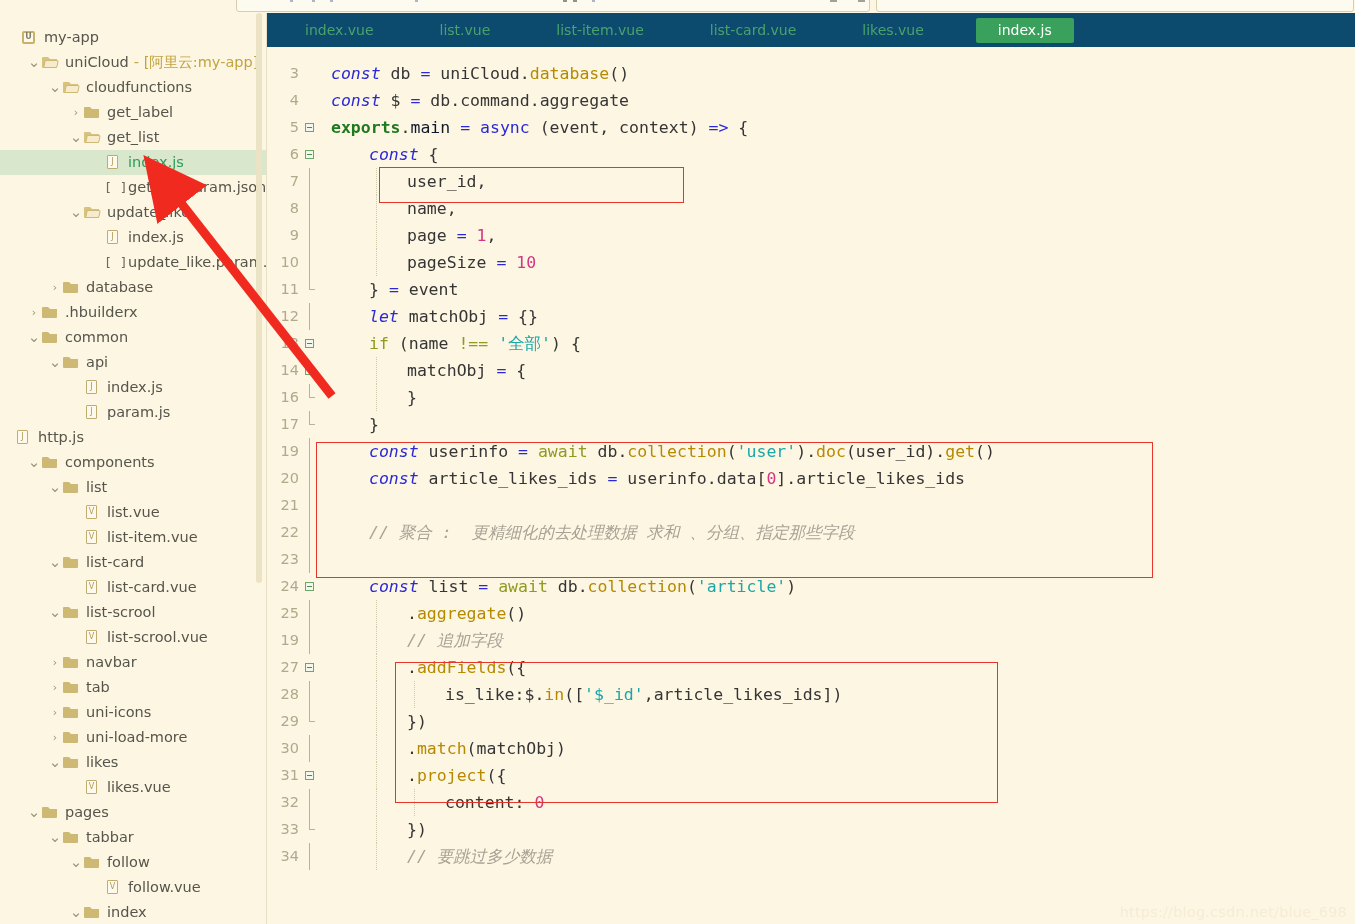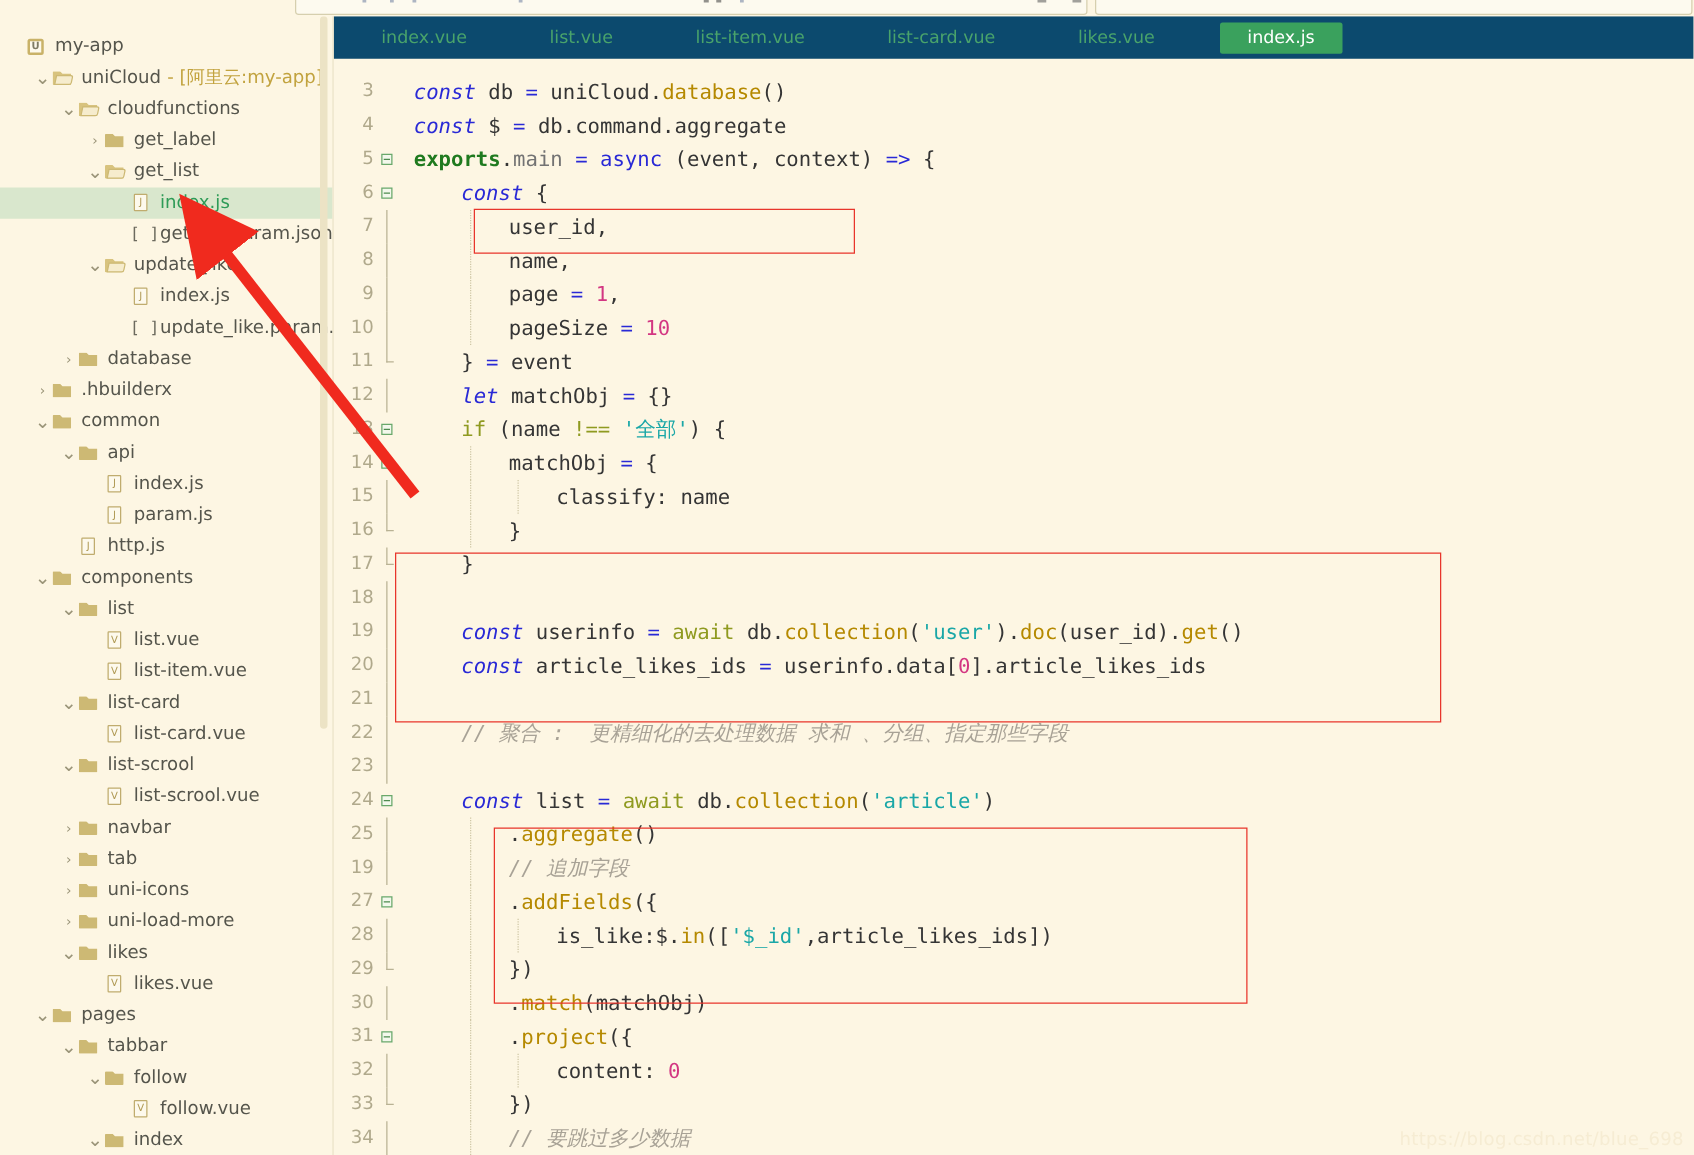--- a/index.html
+++ b/index.html
@@ -362,21 +362,21 @@
   
   .kw    { color: #2929d6; font-style: italic; }
   .kw2   { color: #2929d6; }
   .ident { color: #353535; }
   .fn    { color: #b58900; }
   .str   { color: #1aa7a7; }
   .num   { color: #d33682; }
   .op    { color: #2929d6; }
   .exp   { color: #1f7a1f; font-weight: bold; }
   .cmt   { color: #a8a296; font-style: italic; margin-top: 21px; }
-  .prop  { color: #737373; }
+  .prop  { color: #0f172a; }
   .await { color: #8f9a20; }
   .bang  { color: #8f9a20; }
 
   
   .annot-box {
     position: absolute;
     border: 1.6px solid #e8352b;
     box-sizing: border-box;
     pointer-events: none;
   }
@@ -491,21 +491,21 @@
         <div class="tree-row" style="padding-left: 69px;">
           <span class="twisty empty"></span>
           <span class="ficon file-js"></span>
           <span class="node-label">index.js</span>
         </div>
         <div class="tree-row" style="padding-left: 69px;">
           <span class="twisty empty"></span>
           <span class="ficon file-js"></span>
           <span class="node-label">param.js</span>
         </div>
-        <div class="tree-row" style="padding-left: 48px;">
+        <div class="tree-row" style="">
           <span class="twisty empty"></span>
           <span class="ficon file-js"></span>
           <span class="node-label">http.js</span>
         </div>
         <div class="tree-row" style="padding-left: 27px;">
           <span class="twisty" style="font-size: 15px; line-height: 19px;">⌄</span>
           <span class="ficon folder-closed"></span>
           <span class="node-label">components</span>
         </div>
         <div class="tree-row" style="padding-left: 48px;">
@@ -619,24 +619,22 @@
         <div class="cline"><span class="lno">5</span><span class="fold minus"></span><span class="ctext"><span style="display: inline-block; width: 0px;"></span><span class="exp">exports</span><span class="ident">.</span><span class="prop">main </span><span class="op">= </span><span class="kw2">async </span><span class="ident">(event, context) </span><span class="op">=&gt;</span><span class="ident"> {</span></span></div>
         <div class="cline"><span class="lno">6</span><span class="fold minus"></span><span class="ctext"><span style="display: inline-block; width: 38px;"></span><span class="kw">const</span><span class="ident"> {</span></span></div>
         <div class="cline"><span class="lno">7</span><span class="fold bar"></span><span class="ctext g1"><span style="display: inline-block; width: 76px;"></span><span class="ident">user_id,</span></span></div>
         <div class="cline"><span class="lno">8</span><span class="fold bar"></span><span class="ctext g1"><span style="display: inline-block; width: 76px;"></span><span class="ident">name,</span></span></div>
         <div class="cline"><span class="lno">9</span><span class="fold bar"></span><span class="ctext g1"><span style="display: inline-block; width: 76px;"></span><span class="ident">page </span><span class="op">= </span><span class="num">1</span><span class="ident">,</span></span></div>
         <div class="cline"><span class="lno">10</span><span class="fold bar"></span><span class="ctext g1"><span style="display: inline-block; width: 76px;"></span><span class="ident">pageSize </span><span class="op">= </span><span class="num">10</span></span></div>
         <div class="cline"><span class="lno">11</span><span class="fold barend"></span><span class="ctext"><span style="display: inline-block; width: 38px;"></span><span class="ident">} </span><span class="op">= </span><span class="ident">event</span></span></div>
         <div class="cline"><span class="lno">12</span><span class="fold bar"></span><span class="ctext"><span style="display: inline-block; width: 38px;"></span><span class="kw">let </span><span class="ident">matchObj </span><span class="op">= </span><span class="ident">{}</span></span></div>
         <div class="cline"><span class="lno">13</span><span class="fold minus"></span><span class="ctext"><span style="display: inline-block; width: 38px;"></span><span class="bang">if</span><span class="ident"> (name </span><span class="bang">!==</span><span class="ident"> </span><span class="str">'全部'</span><span class="ident">) {</span></span></div>
         <div class="cline"><span class="lno">14</span><span class="fold minus"></span><span class="ctext g1"><span style="display: inline-block; width: 76px;"></span><span class="ident">matchObj </span><span class="op">= </span><span class="ident">{</span></span></div>
-        <div class="cline"><span class="lno">15</span><span class="fold bar"></span><span class="ctext g2"><span style="display: inline-block; width: 114px;"></span><span class="ident">classify: name</span></span></div>
         <div class="cline"><span class="lno">16</span><span class="fold barend"></span><span class="ctext g1"><span style="display: inline-block; width: 76px;"></span><span class="ident">}</span></span></div>
         <div class="cline"><span class="lno">17</span><span class="fold barend"></span><span class="ctext"><span style="display: inline-block; width: 38px;"></span><span class="ident">}</span></span></div>
-        <div class="cline"><span class="lno">18</span><span class="fold bar"></span><span class="ctext"><span style="display: inline-block; width: 0px;"></span></span></div>
         <div class="cline"><span class="lno">19</span><span class="fold bar"></span><span class="ctext"><span style="display: inline-block; width: 38px;"></span><span class="kw">const </span><span class="ident">userinfo </span><span class="op">= </span><span class="await">await </span><span class="ident">db</span><span class="ident">.</span><span class="fn">collection</span><span class="ident">(</span><span class="str">'user'</span><span class="ident">)</span><span class="ident">.</span><span class="fn">doc</span><span class="ident">(user_id)</span><span class="ident">.</span><span class="fn">get</span><span class="ident">()</span></span></div>
         <div class="cline"><span class="lno">20</span><span class="fold bar"></span><span class="ctext"><span style="display: inline-block; width: 38px;"></span><span class="kw">const </span><span class="ident">article_likes_ids </span><span class="op">= </span><span class="ident">userinfo.data[</span><span class="num">0</span><span class="ident">].article_likes_ids</span></span></div>
         <div class="cline"><span class="lno">21</span><span class="fold bar"></span><span class="ctext"><span style="display: inline-block; width: 0px;"></span></span></div>
         <div class="cline"><span class="lno">22</span><span class="fold bar"></span><span class="ctext"><span style="display: inline-block; width: 38px;"></span><span class="cmt">// 聚合 :  更精细化的去处理数据 求和 、分组、指定那些字段</span></span></div>
         <div class="cline"><span class="lno">23</span><span class="fold bar"></span><span class="ctext"><span style="display: inline-block; width: 0px;"></span></span></div>
         <div class="cline"><span class="lno">24</span><span class="fold minus"></span><span class="ctext"><span style="display: inline-block; width: 38px;"></span><span class="kw">const </span><span class="ident">list </span><span class="op">= </span><span class="await">await </span><span class="ident">db</span><span class="ident">.</span><span class="fn">collection</span><span class="ident">(</span><span class="str">'article'</span><span class="ident">)</span></span></div>
         <div class="cline"><span class="lno">25</span><span class="fold bar"></span><span class="ctext g1"><span style="display: inline-block; width: 76px;"></span><span class="ident">.</span><span class="fn">aggregate</span><span class="ident">()</span></span></div>
         <div class="cline"><span class="lno">19</span><span class="fold bar"></span><span class="ctext g1"><span style="display: inline-block; width: 76px;"></span><span class="cmt">// 追加字段</span></span></div>
         <div class="cline"><span class="lno">27</span><span class="fold minus"></span><span class="ctext g1"><span style="display: inline-block; width: 76px;"></span><span class="ident">.</span><span class="fn">addFields</span><span class="ident">({</span></span></div>
         <div class="cline"><span class="lno">28</span><span class="fold bar"></span><span class="ctext g2"><span style="display: inline-block; width: 114px;"></span><span class="ident">is_like:</span><span class="ident">$</span><span class="ident">.</span><span class="fn">in</span><span class="ident">([</span><span class="str">'$_id'</span><span class="ident">,article_likes_ids])</span></span></div>

